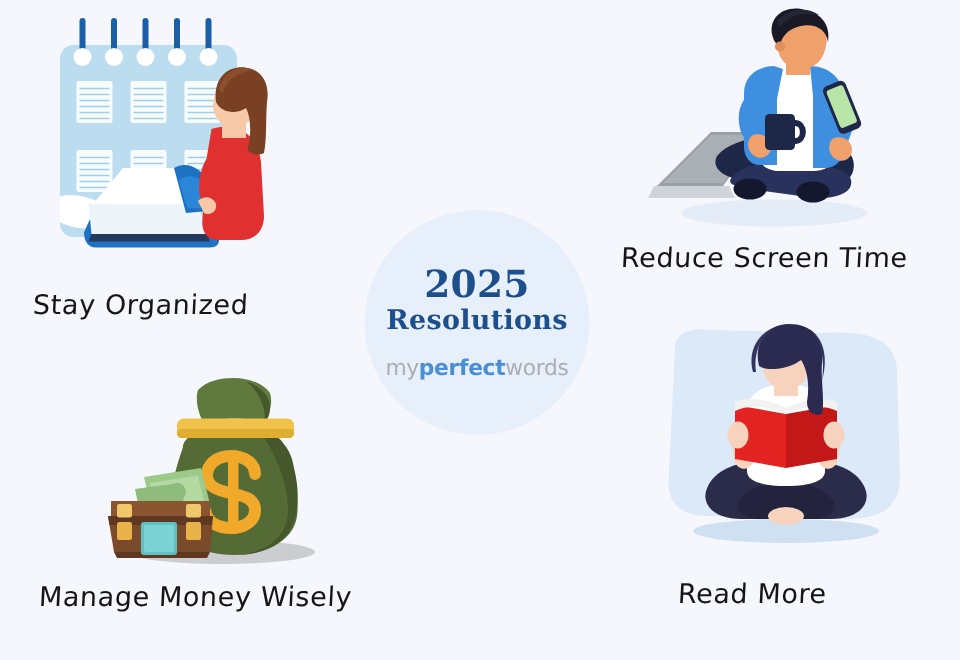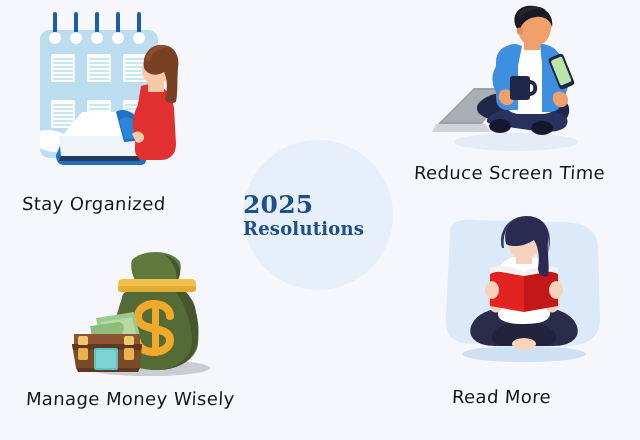--- a/index.html
+++ b/index.html
@@ -12,21 +12,21 @@
   }
   .canvas{position:relative;width:640px;height:440px;}
 
   
   .center-circle{
     position:absolute;left:243px;top:140px;width:150px;height:150px;
     border-radius:50%;background:#e7effb;
   }
   .center-block{
     position:absolute;left:243px;top:140px;width:150px;height:150px;
-    display:flex;flex-direction:column;align-items:flex-start;justify-content:center;
+    display:flex;flex-direction:column;align-items:center;justify-content:center;
     text-align:center;
   }
   .title-year,.title-word{
     font-family:"DejaVu Serif", serif;
     font-weight:bold;color:#1c4f8b;line-height:1.12;
     letter-spacing:.2px;
   }
   .title-year{font-size:25px;}
   .title-word{font-size:18px;}
   .logo{margin-top:13px;font-family:"DejaVu Sans", sans-serif;font-size:14.5px;letter-spacing:-0.2px;}
@@ -55,20 +55,23 @@
 </style>
 </head>
 <body>
 
 <div class="canvas">
 
   <div class="center-circle"></div>
   <div class="center-block">
     <div class="title-year">2025</div>
     <div class="title-word">Resolutions</div>
+    <div class="logo">
+      <span class="g">my</span><span class="b">perfect</span><span class="g">words</span>
+    </div>
   </div>
 
   <div class="scene s1">
     <svg width="185" height="170" viewBox="0 0 185 170">
 
       <rect x="20" y="22" width="118" height="128" rx="9" fill="#bcdcf0"></rect>
 
       <g>
         <rect x="33" y="4" width="4" height="26" rx="2" fill="#1b5fa8"></rect>
         <rect x="54" y="4" width="4" height="26" rx="2" fill="#1b5fa8"></rect>

